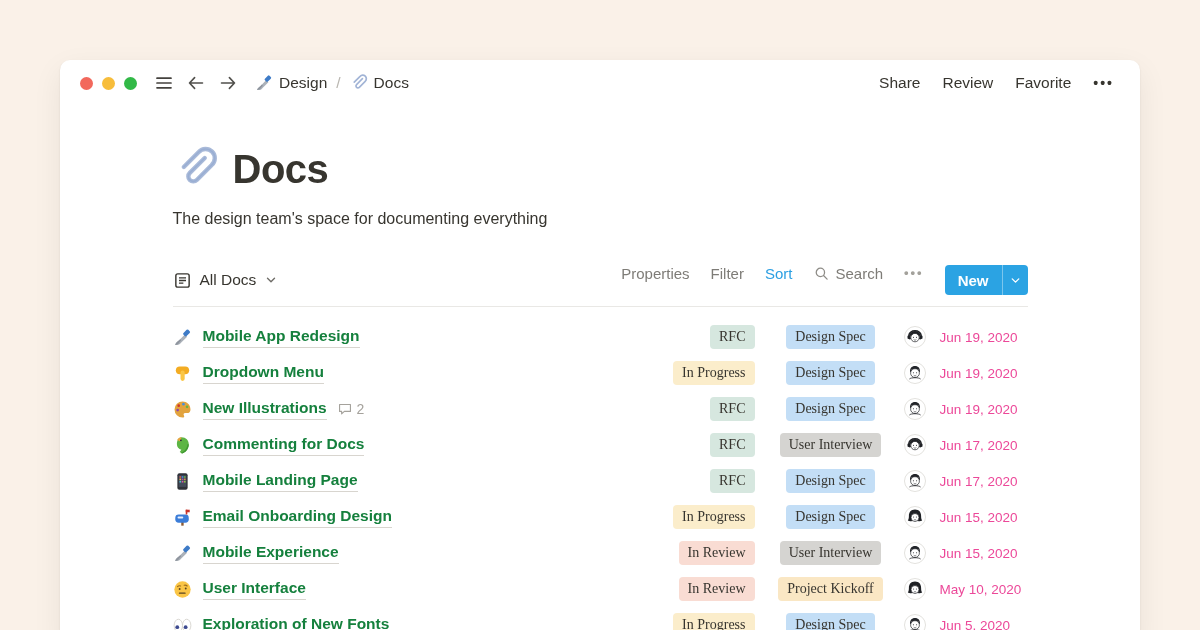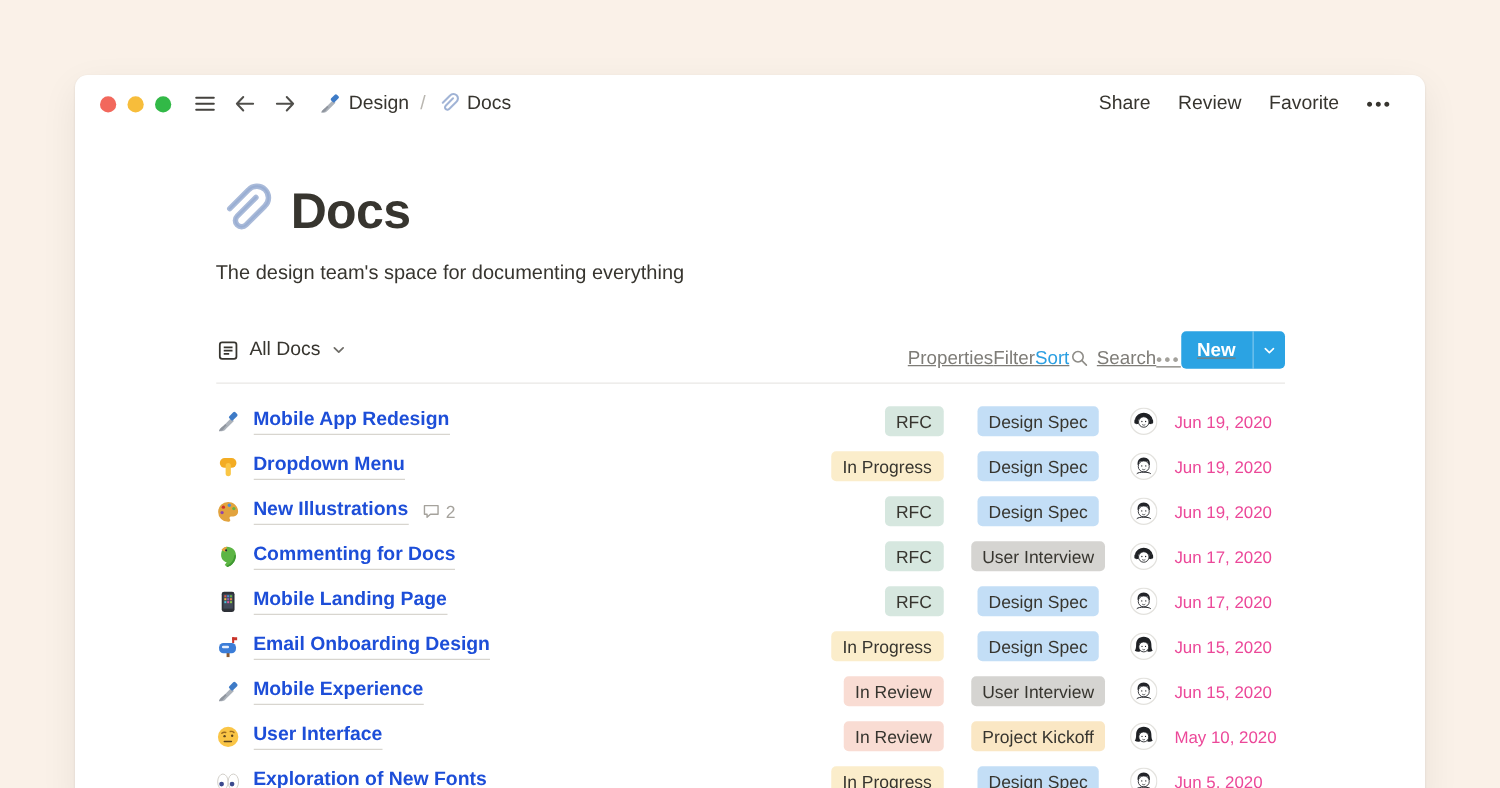--- a/index.html
+++ b/index.html
@@ -30,44 +30,44 @@
   .page-icon svg{width:46px;height:46px;}
   h1{margin:0;font-size:40px;font-weight:700;letter-spacing:-.5px;color:#37352F;}
   .page-subtitle{margin:18px 0 0 0;font-size:16px;color:#37352F;}
   
   .view-toolbar{display:flex;align-items:center;margin-top:36px;height:32px;}
   .view-select{display:flex;align-items:center;gap:8px;font-size:15.5px;font-weight:400;}
   .view-select .vicon{width:19px;height:19px;display:inline-flex;}
   .view-select svg{width:19px;height:19px;}
   .view-chevron{color:#6F6D68;display:inline-flex;width:14px;}
   .view-chevron svg{width:14px;height:14px;}
-  .toolbar-right{margin-left:auto;display:flex;align-items:flex-end;font-size:15px;color:#7E7C77;text-decoration:underline;}
+  .toolbar-right{margin-left:auto;display:flex;align-items:flex-start;gap:21px;font-size:15px;color:#7E7C77;}
   .sort{color:var(--sort,#2B9FE2);}
   .search{display:flex;align-items:center;gap:5px;}
   .search svg{width:17px;height:17px;}
   .tdots{letter-spacing:2px;color:#A3A19B;font-size:13px;font-weight:700;}
   .new-btn{display:flex;align-items:stretch;background:var(--accent,#2BA3E3);border-radius:4px;
     height:30px;color:#fff;overflow:hidden;cursor:default;}
   .new-main{display:flex;align-items:center;padding:0 13px;font-size:15px;font-weight:700;}
   .new-chevron{display:flex;align-items:center;justify-content:center;width:25px;
     border-left:1px solid rgba(255,255,255,.38);}
   .new-chevron svg{width:13px;height:13px;color:#fff;}
   .divider{border-top:1px solid #E9E8E5;margin-top:10px;}
   
   .rows{margin-top:12px;}
   .row{display:flex;align-items:center;height:36px;}
   .row-icon{width:19px;height:19px;margin-right:11px;flex:none;display:inline-flex;}
   .row-icon svg{width:19px;height:19px;}
-  .row-title{font-size:15.5px;font-weight:700;color:#1d4ed8;border-bottom:1px solid #D8D5CF;
+  .row-title{font-size:15.5px;font-weight:700;color:#15803d;border-bottom:1px solid #D8D5CF;
     padding-bottom:2px;white-space:nowrap;cursor:default;}
   .comment-badge{display:flex;align-items:center;gap:4px;margin-left:10px;color:#A5A29C;font-size:14px;}
   .comment-badge svg{width:16px;height:16px;}
   .col-status{width:112px;margin-left:auto;display:flex;justify-content:flex-end;flex:none;}
   .col-type{width:128px;margin-left:12px;display:flex;justify-content:center;flex:none;}
-  .badge{font-size:14px;line-height:1;padding:5px 9px 5px;border-radius:4px;color:#37352F;white-space:nowrap;}
+  .badge{font-size:14px;line-height:1;padding:5px 9px 5px;border-radius:4px;color:#37352F;white-space:nowrap;font-family:Liberation Serif, serif;}
   .col-avatar{width:24px;margin-left:8px;display:flex;justify-content:center;flex:none;}
   .col-avatar svg{width:22px;height:22px;}
   .col-date{width:88px;margin-left:13px;font-size:13.5px;color:#ec4899;flex:none;white-space:nowrap;}
 </style>
 </head>
 <body>
 
 <div class="window">
 
   <div class="topbar">

